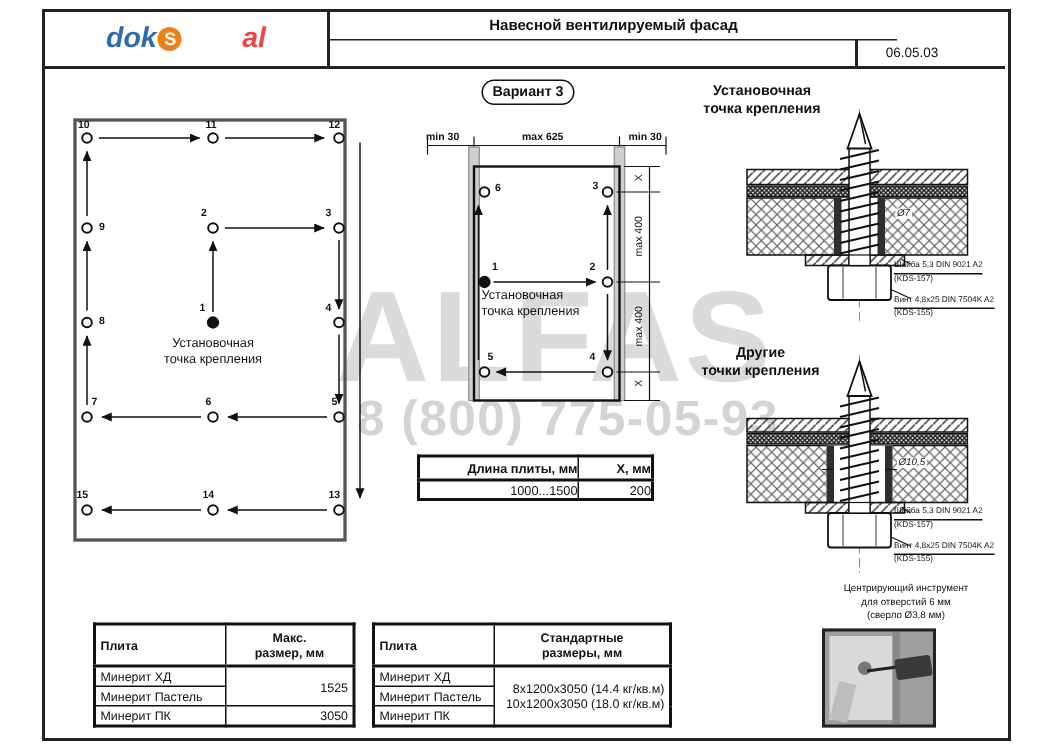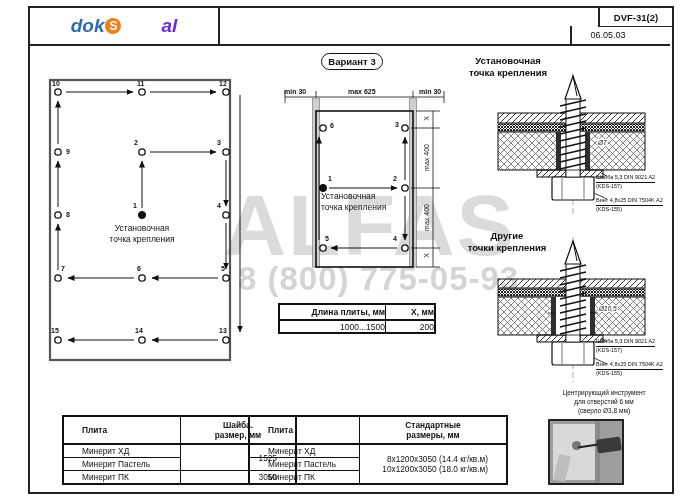--- a/index.html
+++ b/index.html
@@ -14,21 +14,21 @@
   .frame{position:absolute;left:28px;top:6px;width:642px;height:484px;border:2px solid #222;z-index:1;}
   .hcell{position:absolute;z-index:2;display:flex;align-items:center;justify-content:center;background:transparent;}
   .logo-cell{left:30px;top:8px;width:188px;height:36px;border-right:2px solid #222;}
   .t1{left:220px;top:8px;width:378px;height:18px;border-bottom:1px solid #222;font-weight:700;font-size:10px;}
   .t2{left:220px;top:26px;width:378px;height:18px;font-size:9px;}
   .c1{left:598px;top:8px;width:72px;height:18px;border-left:2px solid #222;border-bottom:1px solid #222;font-weight:700;font-size:9.5px;}
   .c2{left:570px;top:26px;width:72px;height:18px;border-left:2px solid #222;font-size:9px;}
   .hdr-bottom{position:absolute;left:30px;top:44px;width:640px;height:0;border-top:2px solid #222;z-index:2;}
   .logo{font-size:19px;font-style:italic;font-weight:700;display:flex;align-items:center;gap:1px;}
   .logo .dok{color:#2e6bad;}
-  .logo .al{color:#6d28d9;margin-left:39px;}
+  .logo .al{color:#ef4444;margin-left:39px;}
   .logo .scirc{display:inline-block;width:16px;height:16px;border-radius:50%;background:#ee7f1b;
                color:#fff;font-style:normal;font-size:12px;line-height:16px;text-align:center;font-weight:700;}
   
   .pn{position:absolute;font-size:7px;font-weight:700;z-index:3;line-height:1;}
   .anchor-lb{position:absolute;font-size:8.5px;line-height:11px;z-index:3;}
   .dimlab{position:absolute;font-size:7px;font-weight:700;z-index:3;line-height:1;}
   .rot{position:absolute;font-size:7px;z-index:3;line-height:1;transform:rotate(-90deg);white-space:nowrap;}
   .variant{position:absolute;left:321px;top:53px;width:60px;height:15px;border:1.5px solid #111;
            border-radius:9px;display:flex;align-items:center;justify-content:center;
            font-size:9.5px;font-weight:700;z-index:3;background:#fff;}
@@ -40,21 +40,21 @@
   .tool-note{position:absolute;left:537px;top:388px;width:134px;text-align:center;
              font-size:6.5px;line-height:9px;z-index:3;}
   
   table{border-collapse:collapse;background:transparent;z-index:3;position:absolute;}
   .xtable{left:278px;top:303px;font-size:8.5px;border:2px solid #111;}
   .xtable th,.xtable td{border:1px solid #111;text-align:right;padding:0;}
   .xtable th{height:14px;font-weight:700;border-bottom:2px solid #111;}
   .xtable td{height:11px;}
   .xt-c1{width:105px;} .xt-c2{width:48px;margin-top:20px;}
   .btable{font-size:8.3px;border:2px solid #111;}
-  .btable th,.btable td{border:1px solid #111;padding:0 18px;}
+  .btable th,.btable td{border:1px solid #111;padding:0 3px;}
   .btable th{height:26px;font-weight:700;border-bottom:2px solid #111;}
   .btable td{height:12px;}
   .maxtable{left:62px;top:415px;}
   .stdtable{left:248px;top:415px;}
   .plate-c{text-align:left;}
   .val-c{text-align:right;}
   .h-left{text-align:left;}
   .h-cent{text-align:center;}
   
   .photo{position:absolute;left:548px;top:419px;width:72px;height:62px;border:2px solid #222;
@@ -79,21 +79,21 @@
   <div class="wm-phone">8 (800) 775-05-93</div>
 
   <div class="frame"></div>
   <div class="hcell logo-cell">
     <span class="logo">
       <span class="dok">dok</span>
       <span class="scirc">S</span>
       <span class="al">al</span>
     </span>
   </div>
-  <div class="hcell c1">DVF-31(2)</div>
+  <div class="hcell t1">Навесной вентилируемый фасад</div>
   <div class="hcell c2">06.05.03</div>
   <div class="hdr-bottom"></div>
 
   <svg style="left:40px;top:70px;" width="215" height="300" viewBox="0 0 215 300">
     <defs>
       <marker id="m-arr" markerWidth="8" markerHeight="8" refX="6.5" refY="3" orient="auto" markerUnits="userSpaceOnUse">
         <path d="M0,0 L7,3 L0,6 z" fill="#111"></path>
       </marker>
     </defs>
     <rect x="10" y="10" width="180" height="280" fill="none" stroke="#555" stroke-width="2.2"></rect>
@@ -332,21 +332,21 @@
     <div class="ph-fit"></div>
     <div class="ph-bit"></div>
     <div class="ph-drill"></div>
   </div>
 
   <table class="btable maxtable">
     <tbody>
         <tr>
       <th class="h-left" style="width:80px;">Плита</th>
       <th class="h-cent" style="width:78px;">
-        <span style="display:block;">Шайба.</span>
+        <span style="display:block;">Макс.</span>
         <span style="display:block;">размер, мм</span>
       </th>
     </tr>
     <tr>
       <td class="plate-c">Минерит ХД</td>
       <td class="val-c" rowspan="2">1525</td>
     </tr>
     <tr>
       <td class="plate-c">Минерит Пастель</td>
     </tr>

